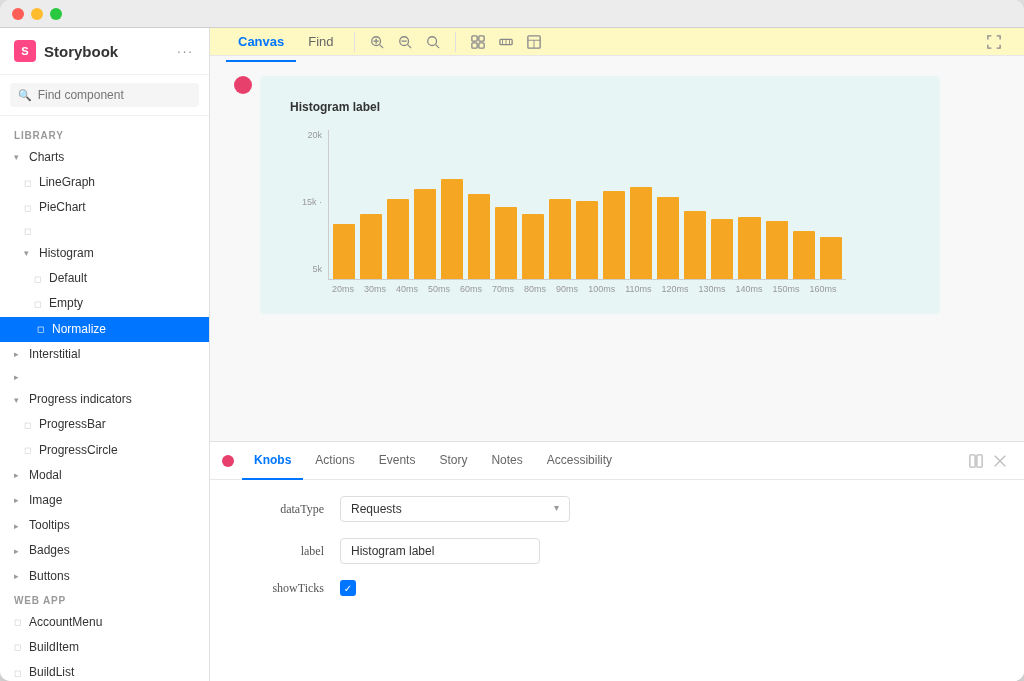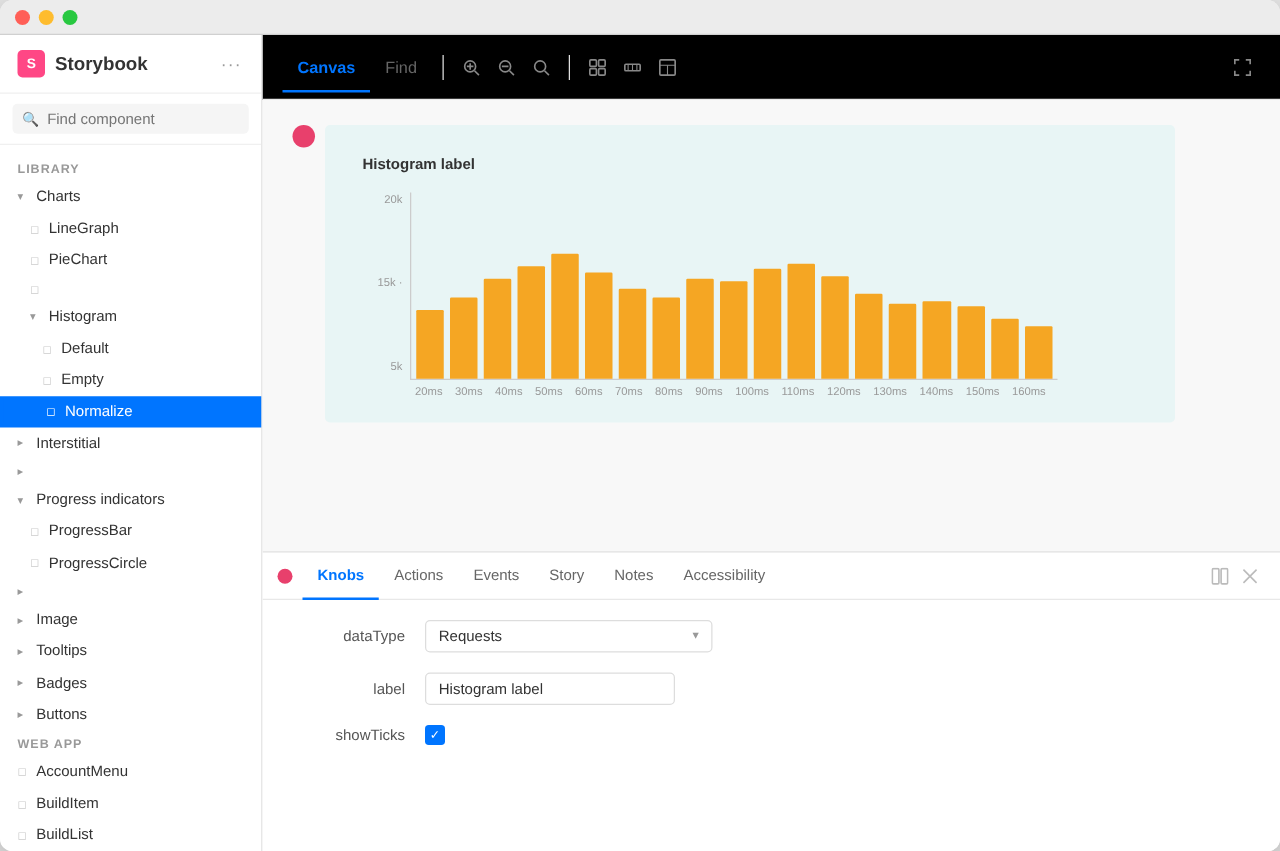--- a/index.html
+++ b/index.html
@@ -161,24 +161,24 @@
       display: flex;
       flex-direction: column;
       overflow: hidden;
       background: #f8f8f8;
     }
 
     
     .top-toolbar {
       display: flex;
       align-items: center;
-      background: #000000;
+      background: #fef9c3;
       border-bottom: 1px solid #e8e8e8;
       padding: 0 16px;
-      height: 52px;
+      height: 28px;
       gap: 0;
       flex-shrink: 0;
     }
 
     .tab-item {
       padding: 0 12px;
       height: 40px;
       display: flex;
       align-items: center;
       font-size: 13px;
@@ -371,20 +371,21 @@
       margin-bottom: 16px;
       gap: 16px;
     }
     .knob-label {
       width: 90px;
       text-align: right;
       font-size: 12px;
       color: #555;
       font-weight: 500;
       flex-shrink: 0;
+      font-family: Liberation Serif, serif;
     }
     .knob-control { flex: 1; max-width: 220px; }
 
     .select-control {
       width: 230px;
       padding: 5px 10px;
       border: 1px solid #ddd;
       border-radius: 4px;
       background: #fff;
       font-size: 12px;
@@ -497,20 +498,21 @@
         <div class="tree-item tree-indent-1">
           <span class="tree-icon">◻</span>
           <span class="tree-label">ProgressBar</span>
         </div>
         <div class="tree-item tree-indent-1">
           <span class="tree-icon">◻</span>
           <span class="tree-label">ProgressCircle</span>
         </div>
         <div class="tree-item">
           <span class="tree-chevron">▸</span>
+          <span class="tree-label">Modal</span>
         </div>
         <div class="tree-item">
           <span class="tree-chevron">▸</span>
           <span class="tree-label">Image</span>
         </div>
         <div class="tree-item">
           <span class="tree-chevron">▸</span>
           <span class="tree-label">Tooltips</span>
         </div>
         <div class="tree-item">

